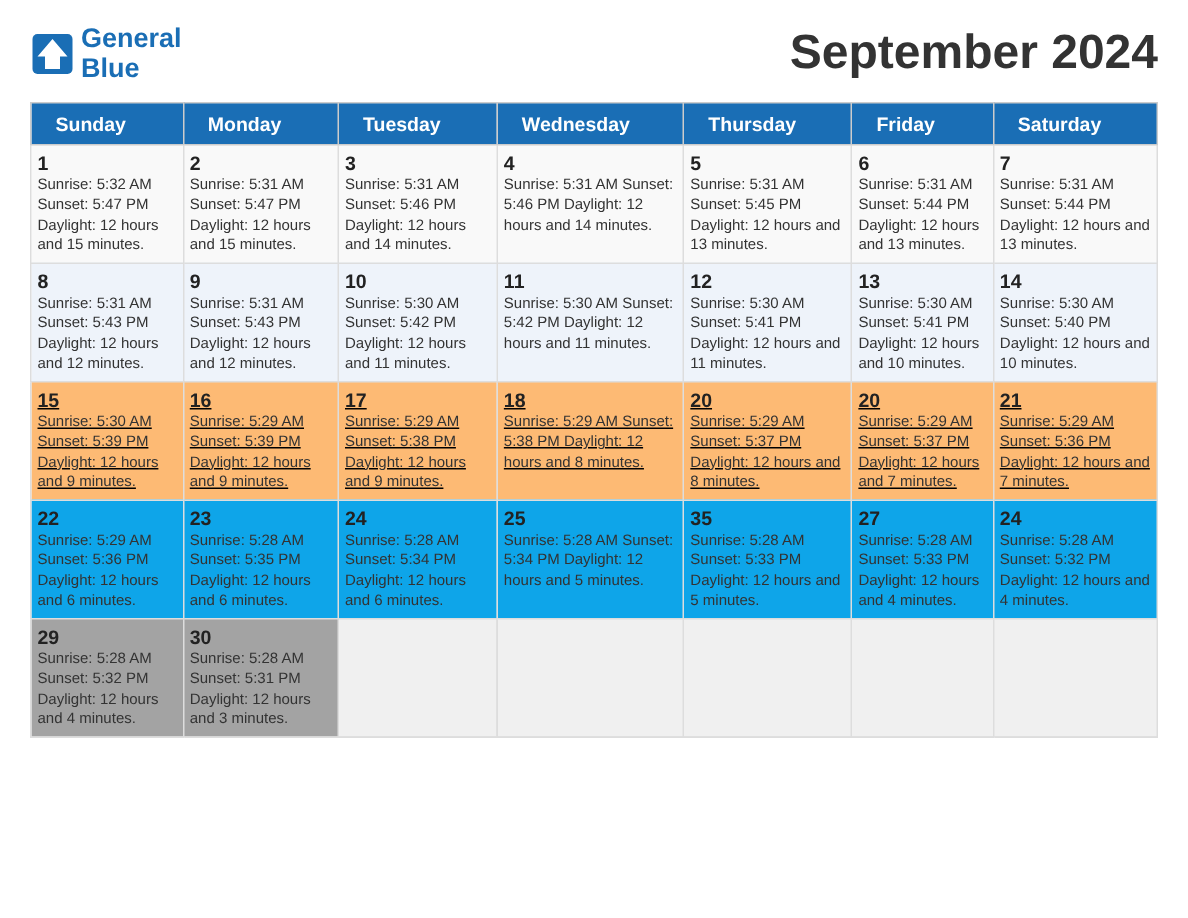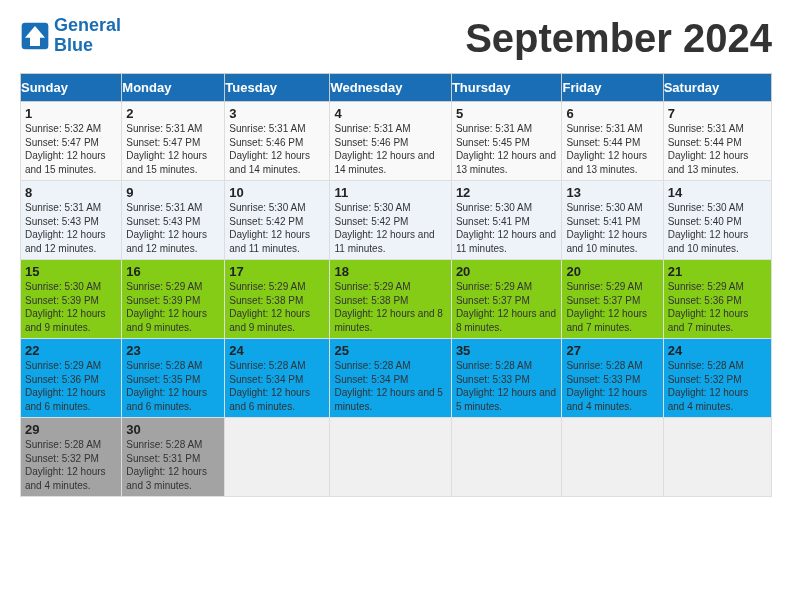--- a/index.html
+++ b/index.html
@@ -29,39 +29,39 @@
     }
     .logo-text span { color: #1a6eb5; }
     .logo-icon {
       width: 30px;
       height: 30px;
     }
     .title-area {
       text-align: right;
     }
     .month-title {
-      font-size: 40px;
+      font-size: 32px;
       font-weight: bold;
       color: #333;
     }
     .location-title {
       font-size: 15px;
       color: #333;
     }
     table {
       width: 100%;
       border-collapse: collapse;
       font-size: 10.5px;
     }
     thead tr {
       background-color: #1a6eb5;
       color: #fff;
     }
     thead th {
-      padding: 6px 0;
+      padding: 6px 16px;
       text-align: left;
       font-size: 13px;
       font-weight: 600;
       border: 1px solid #ccc;
     }
     tbody tr {
       vertical-align: top;
     }
     tbody td {
       border: 1px solid #ddd;
@@ -218,21 +218,21 @@
 and 10 minutes.</div>
         </td>
         <td>
           <span class="day-num">14</span>
           <div class="day-detail">Sunrise: 5:30 AM
 Sunset: 5:40 PM
 Daylight: 12 hours
 and 10 minutes.</div>
         </td>
       </tr>
-      <tr style="background-color: #84cc16;">
+      <tr style="background-color: #fdba74; text-decoration: underline;">
         <td>
           <span class="day-num">15</span>
           <div class="day-detail">Sunrise: 5:30 AM
 Sunset: 5:39 PM
 Daylight: 12 hours
 and 9 minutes.</div>
         </td>
         <td>
           <span class="day-num">16</span>
           <div class="day-detail">Sunrise: 5:29 AM

